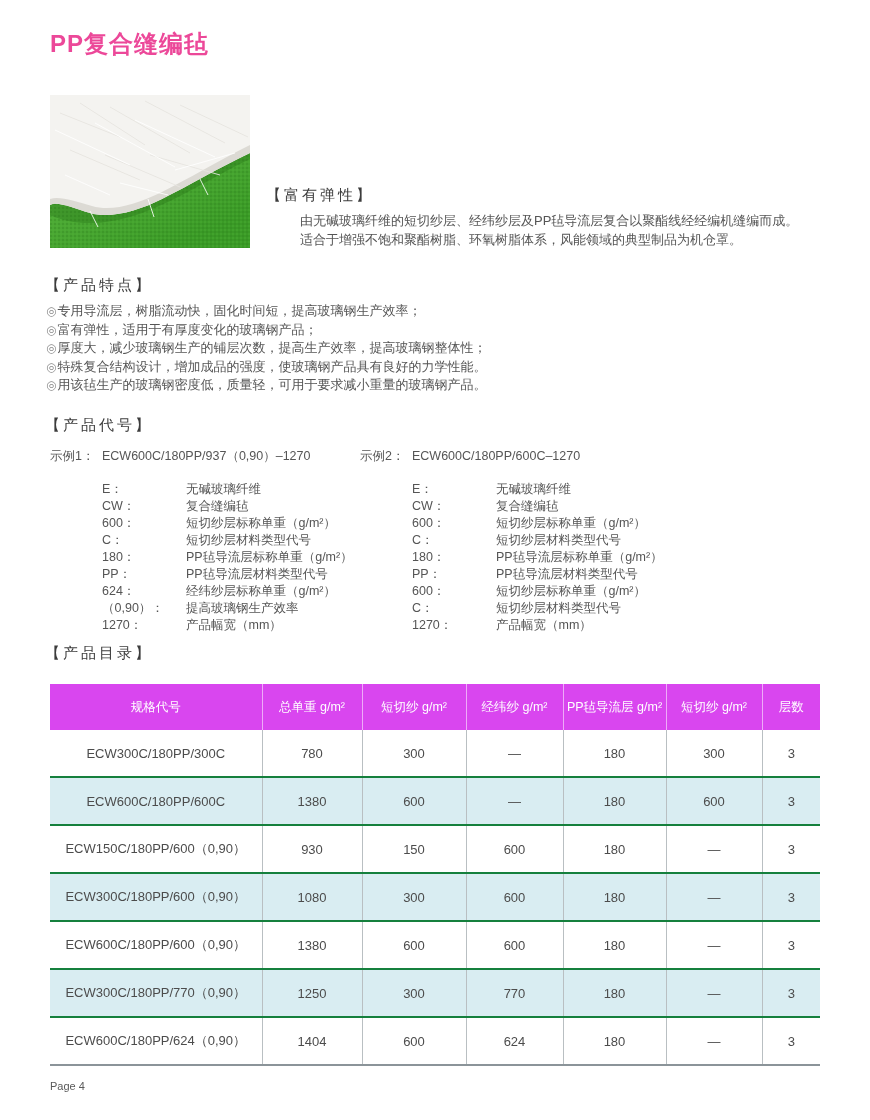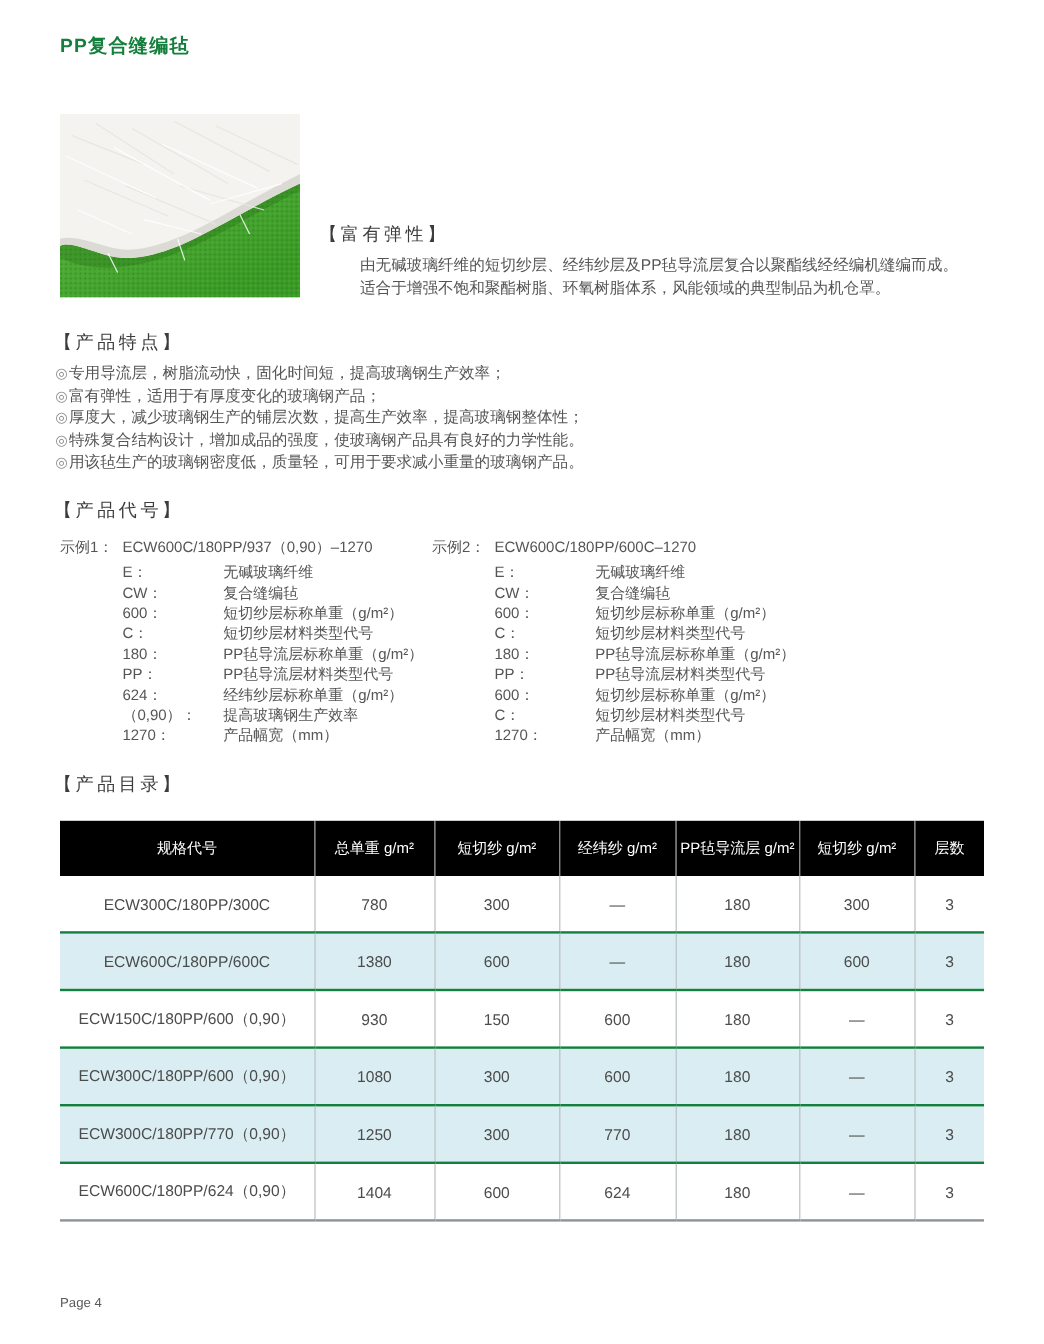--- a/index.html
+++ b/index.html
@@ -3,21 +3,21 @@
 <meta charset="utf-8">
 <style>
   html,body { margin:0; padding:0; background:#ffffff; }
   .page {
     position:relative; width:870px; height:1120px; background:#ffffff;
     font-family:"Liberation Sans","DejaVu Sans",sans-serif; color:#4a4a4a;
     overflow:hidden;
   }
   .page-title {
     position:absolute; left:50px; top:28px;
-    font-size:16px; font-weight:bold; color:#15803d; letter-spacing:1px;
+    font-size:24px; font-weight:bold; color:#ec4899; letter-spacing:1px;
   }
   .photo { position:absolute; left:50px; top:95px; width:200px; height:153px; display:block; }
 
   .section-heading { position:absolute; font-size:15px; color:#3c3c3c; letter-spacing:3px; }
   #intro-heading   { left:266px; top:186px; }
   #features-heading{ left:45px;  top:276px; }
   #codes-heading   { left:45px;  top:416px; }
   #catalog-heading { left:45px;  top:644px; }
 
   #intro-text {
@@ -31,40 +31,40 @@
   }
   #feature-list li { white-space:nowrap; }
   .bullet { color:#8a8a8a; margin-right:1px; font-size:12px; }
 
   #code-examples {
     position:absolute; left:50px; top:448px; display:flex;
     font-size:12.5px; line-height:17px; color:#555555;
   }
   .example { width:310px; }
   .example:last-child { width:auto; }
-  .ex-head  { display:flex; margin-bottom:4px;align-items:center; }
+  .ex-head  { display:flex; margin-bottom:16px;align-items:center; }
   .ex-label { width:52px; flex:none; }
   .ex-code  { white-space:nowrap; }
   .ex-row   { display:flex; padding-left:52px; }
   .ex-key   { width:84px; flex:none; }
   .ex-desc  { white-space:nowrap; }
 
   .catalog-table {
     position:absolute; left:50px; top:684px; width:770px;
     border-collapse:collapse; table-layout:fixed; font-size:13px;
   }
   .catalog-table col.c1 { width:212px; }
   .catalog-table col.c2 { width:100px; }
   .catalog-table col.c3 { width:104px; }
   .catalog-table col.c4 { width:97px; }
   .catalog-table col.c5 { width:103px; }
   .catalog-table col.c6 { width:96px; }
   .catalog-table col.c7 { width:58px; }
   .catalog-table th {
-    background:#000000; color:#ffffff; font-weight:normal; font-size:12.5px;
+    background:#d946ef; color:#ffffff; font-weight:normal; font-size:12.5px;
     height:44px; border-right:1px solid rgba(255,255,255,0.55); text-align:center;
   }
   .catalog-table th:last-child { border-right:none; }
   .catalog-table td {
     height:44px; text-align:center; color:#4c4c4c;
     border-right:1px solid #b9bfc2; border-bottom:2px solid #15803d;
     background:#ffffff;
   }
   .catalog-table td:last-child { border-right:none; }
   .catalog-table tr.alt td { background:#d9edf2; }
@@ -274,20 +274,29 @@
         </tr>
         <tr class="alt">
           <td>ECW300C/180PP/600（0,90）</td>
           <td>1080</td>
           <td>300</td>
           <td>600</td>
           <td>180</td>
           <td>—</td>
           <td>3</td>
         </tr>
+        <tr>
+          <td>ECW600C/180PP/600（0,90）</td>
+          <td>1380</td>
+          <td>600</td>
+          <td>600</td>
+          <td>180</td>
+          <td>—</td>
+          <td>3</td>
+        </tr>
         <tr class="alt">
           <td>ECW300C/180PP/770（0,90）</td>
           <td>1250</td>
           <td>300</td>
           <td>770</td>
           <td>180</td>
           <td>—</td>
           <td>3</td>
         </tr>
         <tr>

